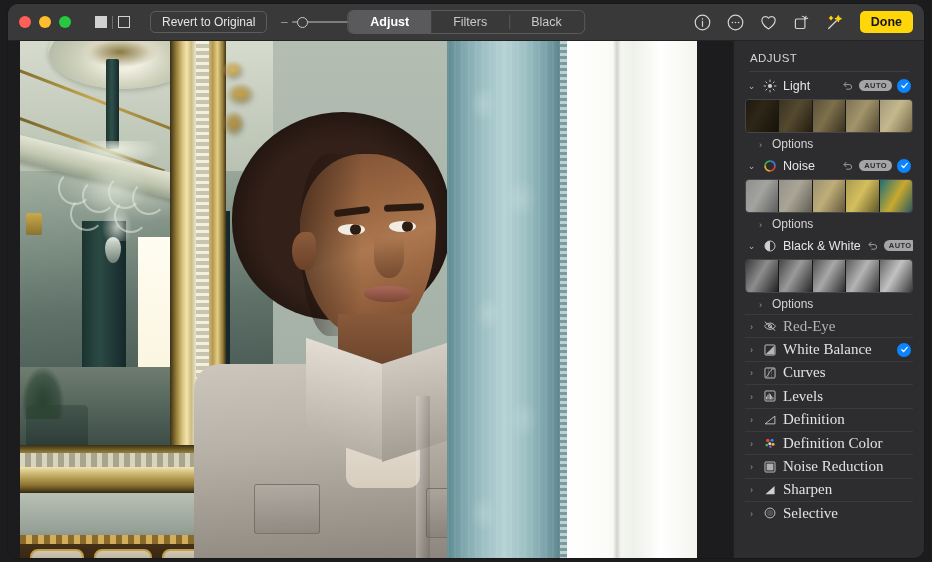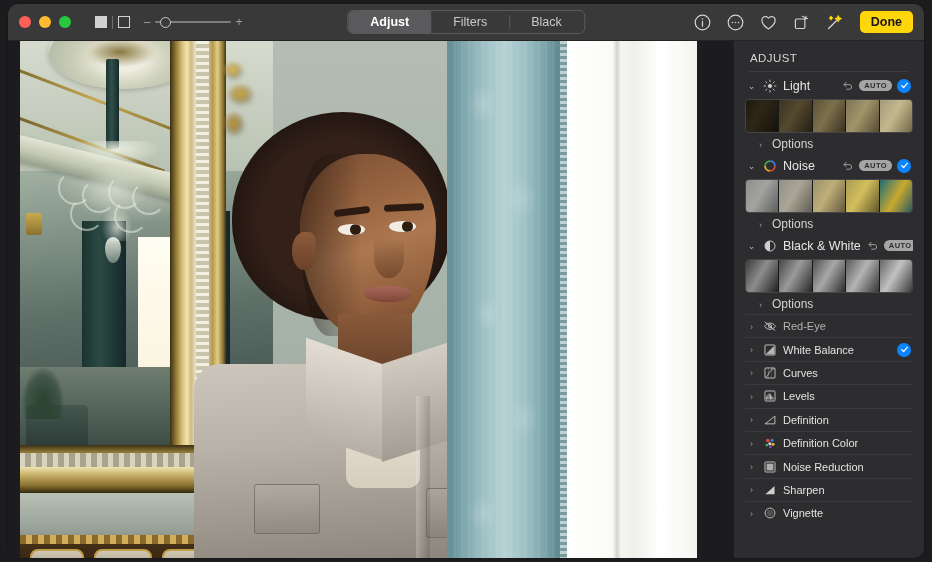--- a/index.html
+++ b/index.html
@@ -442,21 +442,21 @@
     height:20px; padding-left:10px;
   }
   .options-row .chev { color:#9b9b9b; }
   .opt-label { font-size:12px; color:#d2d2d2; }
 
   .item-row {
     display:flex; align-items:center; gap:6px;
     height:23.4px; padding:0 2px 0 1px;
     border-top:1px solid #3a3a3c;
   }
-  .item-row .glabel { font-size:11px; color:#e2e2e2; }
+  .item-row .glabel { font-size:15px; color:#e2e2e2;font-family:Liberation Serif, serif; }
   .item-row.dimmed .glabel { color:#b4b4b4; }
 
   .sb-footer { padding:0 0 10px 0; }
   .reset-btn {
     width:100%; height:25px;
     background:#545456; border:none; border-radius:5px;
     color:#f0f0f0; font-size:12px;
     font-family:"Liberation Sans", sans-serif;
     cursor:default;
   }
@@ -473,20 +473,23 @@
       <span class="tl yellow"></span>
       <span class="tl green"></span>
     </div>
 
     <div class="view-toggle">
       <span class="vt-sq filled"></span>
       <span class="vt-div"></span>
       <span class="vt-sq outline"></span>
     </div>
 
+    <div class="revert-btn">
+      <span>Revert to Original</span>
+    </div>
 
     <div class="zoomer">
       <span class="zm-sign">–</span>
       <span class="zm-track">
         <span class="zm-line"></span>
         <span class="zm-knob"></span>
       </span>
       <span class="zm-sign">+</span>
     </div>
 
@@ -834,21 +837,21 @@
           </svg>
           <span class="glabel">Sharpen</span>
         </div>
 
         <div class="item-row">
           <span class="chev">›</span>
           <svg class="gicon" viewBox="0 0 24 24">
             <circle cx="12" cy="12" r="8.4" fill="none" stroke="currentColor" stroke-width="1.5"></circle>
             <circle cx="12" cy="12" r="5.6" fill="currentColor" opacity=".22"></circle>
           </svg>
-          <span class="glabel">Vignette</span>
+          <span class="glabel">Selective</span>
         </div>
 
       </div>
 
     </div>
 
   </div>
 </div>
 
 </body></html>

